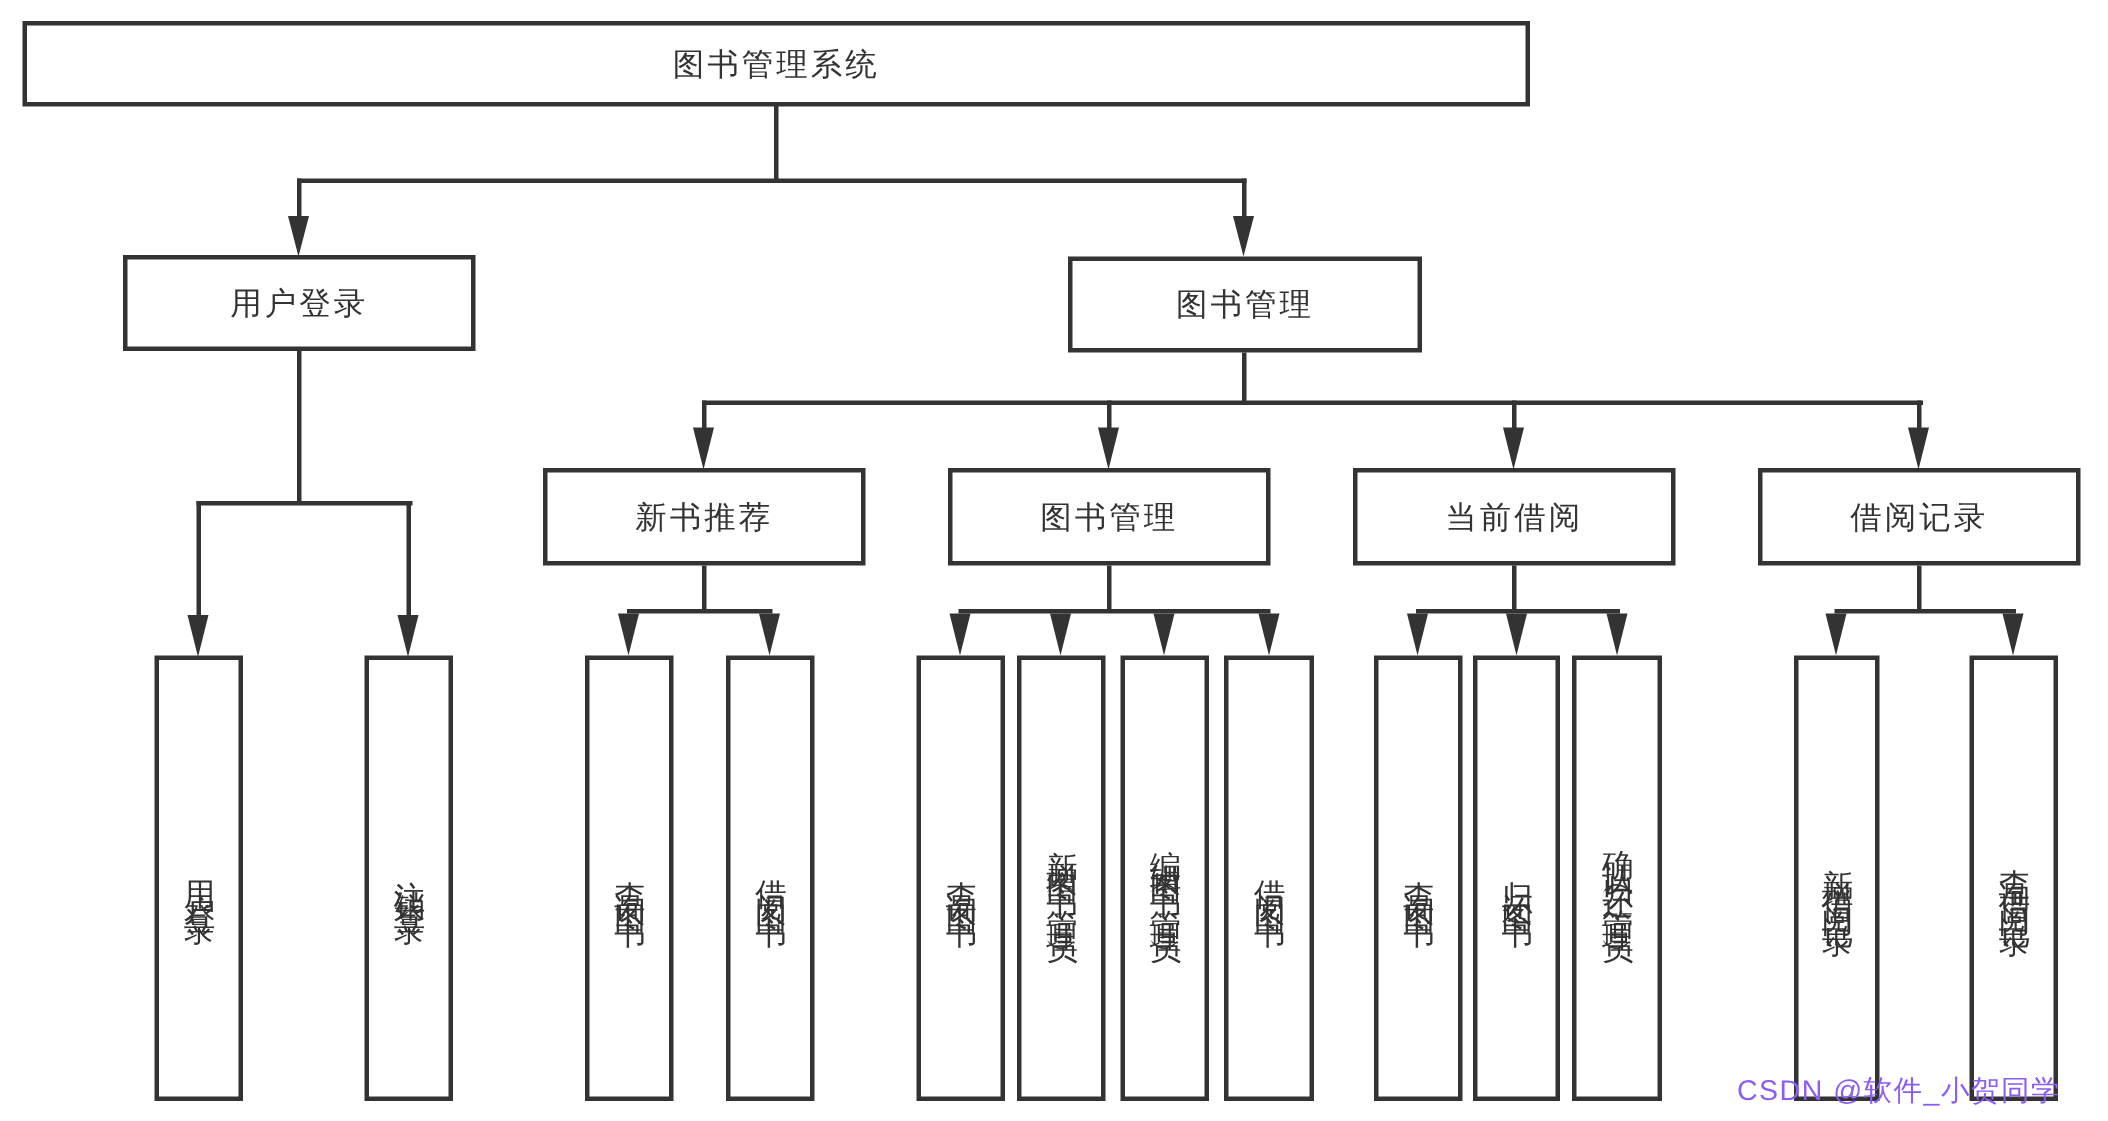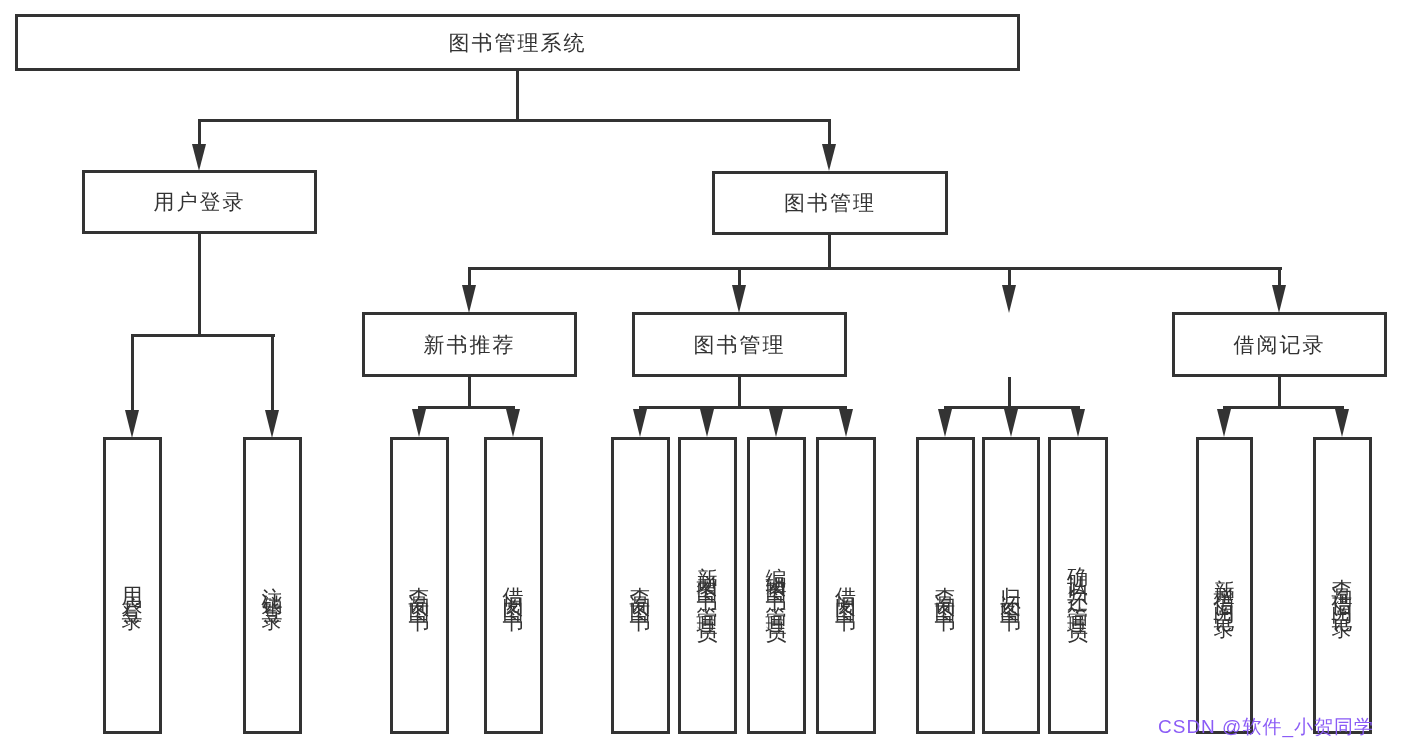--- a/index.html
+++ b/index.html
@@ -67,20 +67,23 @@
   </div>
 
   <div class="box" style="left:362px;top:312px;width:215px;height:65px;">
     <span>新书推荐</span>
   </div>
 
   <div class="box" style="left:632px;top:312px;width:215px;height:65px;">
     <span>图书管理</span>
   </div>
 
+  <div class="box" style="left:902px;top:312px;width:215px;height:65px;">
+    <span>当前借阅</span>
+  </div>
 
   <div class="box" style="left:1172px;top:312px;width:215px;height:65px;">
     <span>借阅记录</span>
   </div>
 
   <div class="box leaf" style="left:103px;width:59px;">
     <span class="vtext">用户登录</span>
   </div>
   <div class="box leaf" style="left:243px;width:59px;">
     <span class="vtext">注销登录</span>

